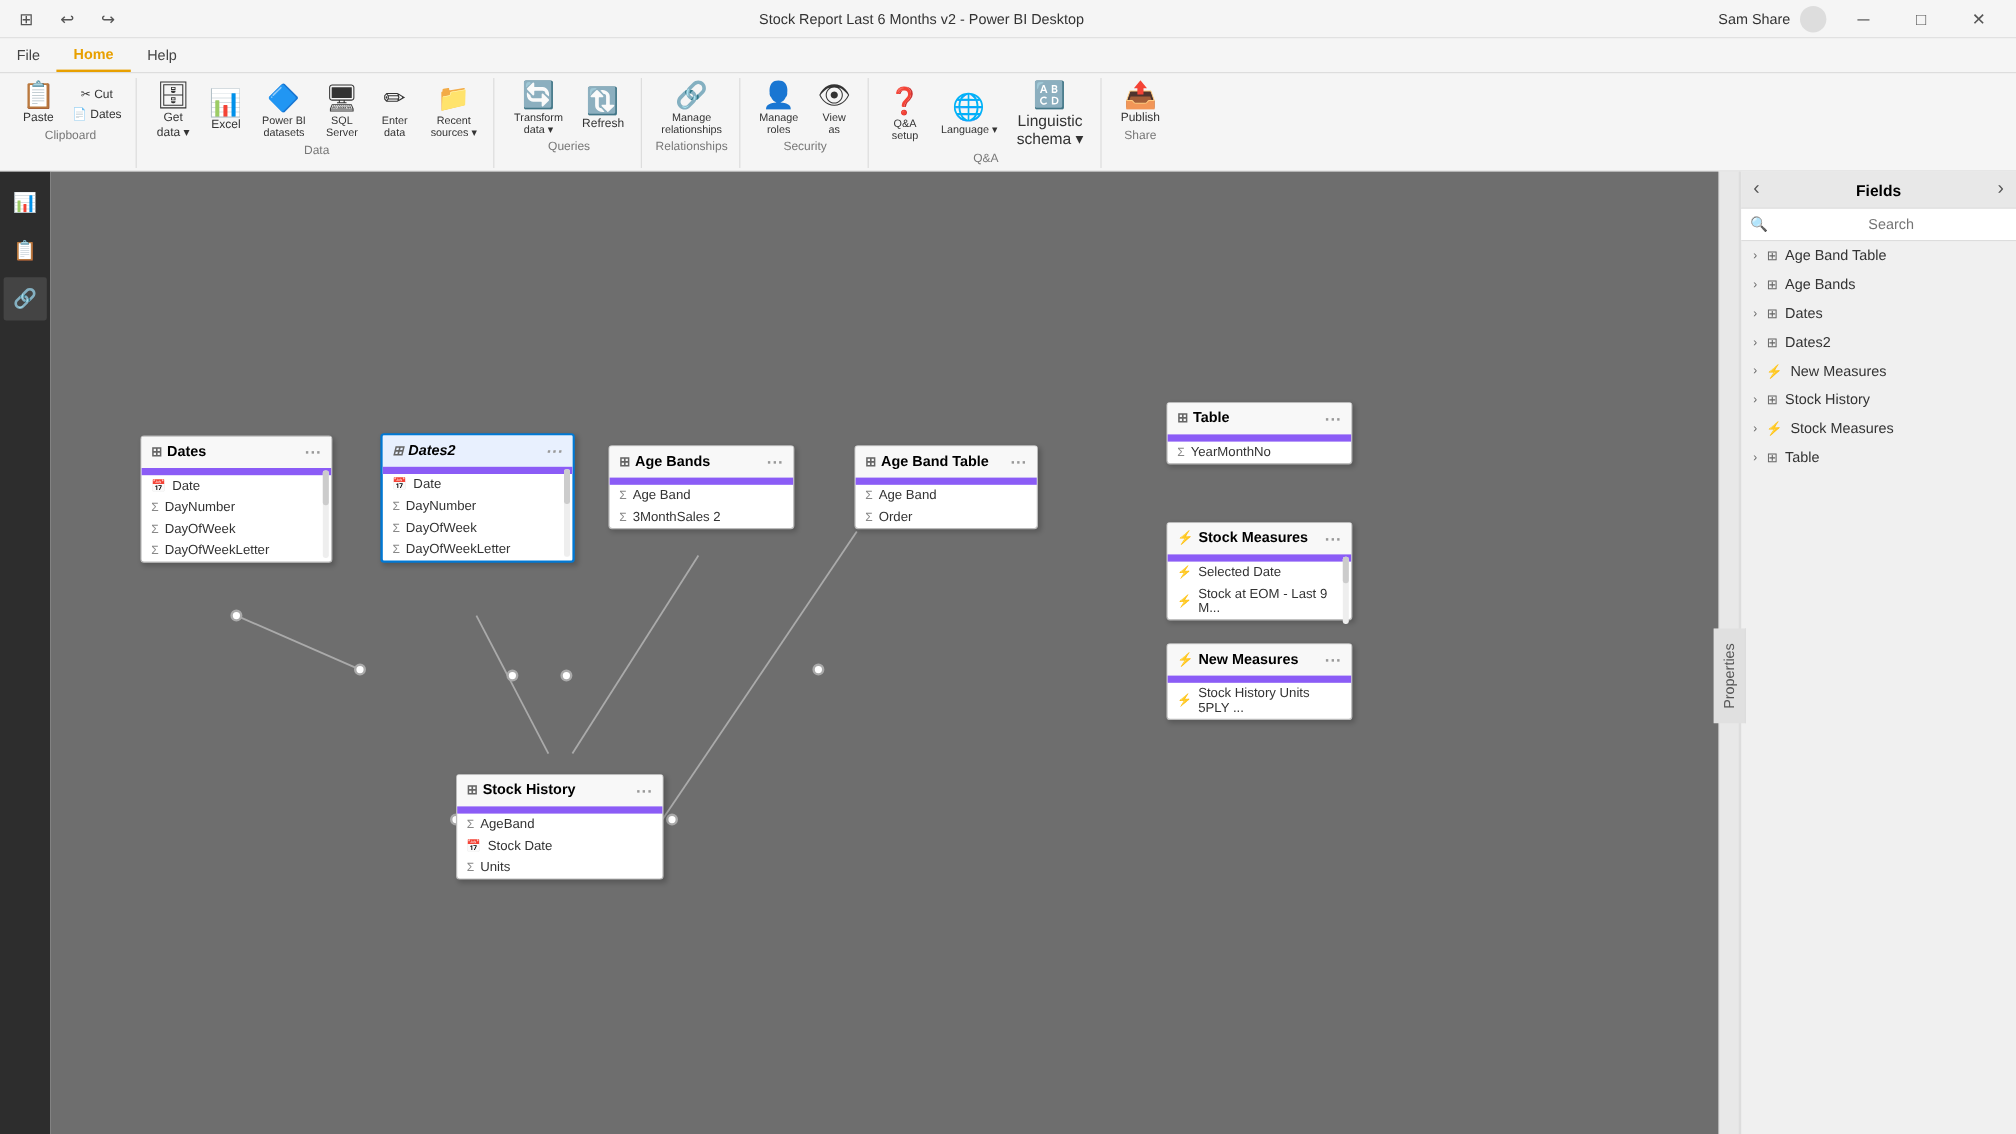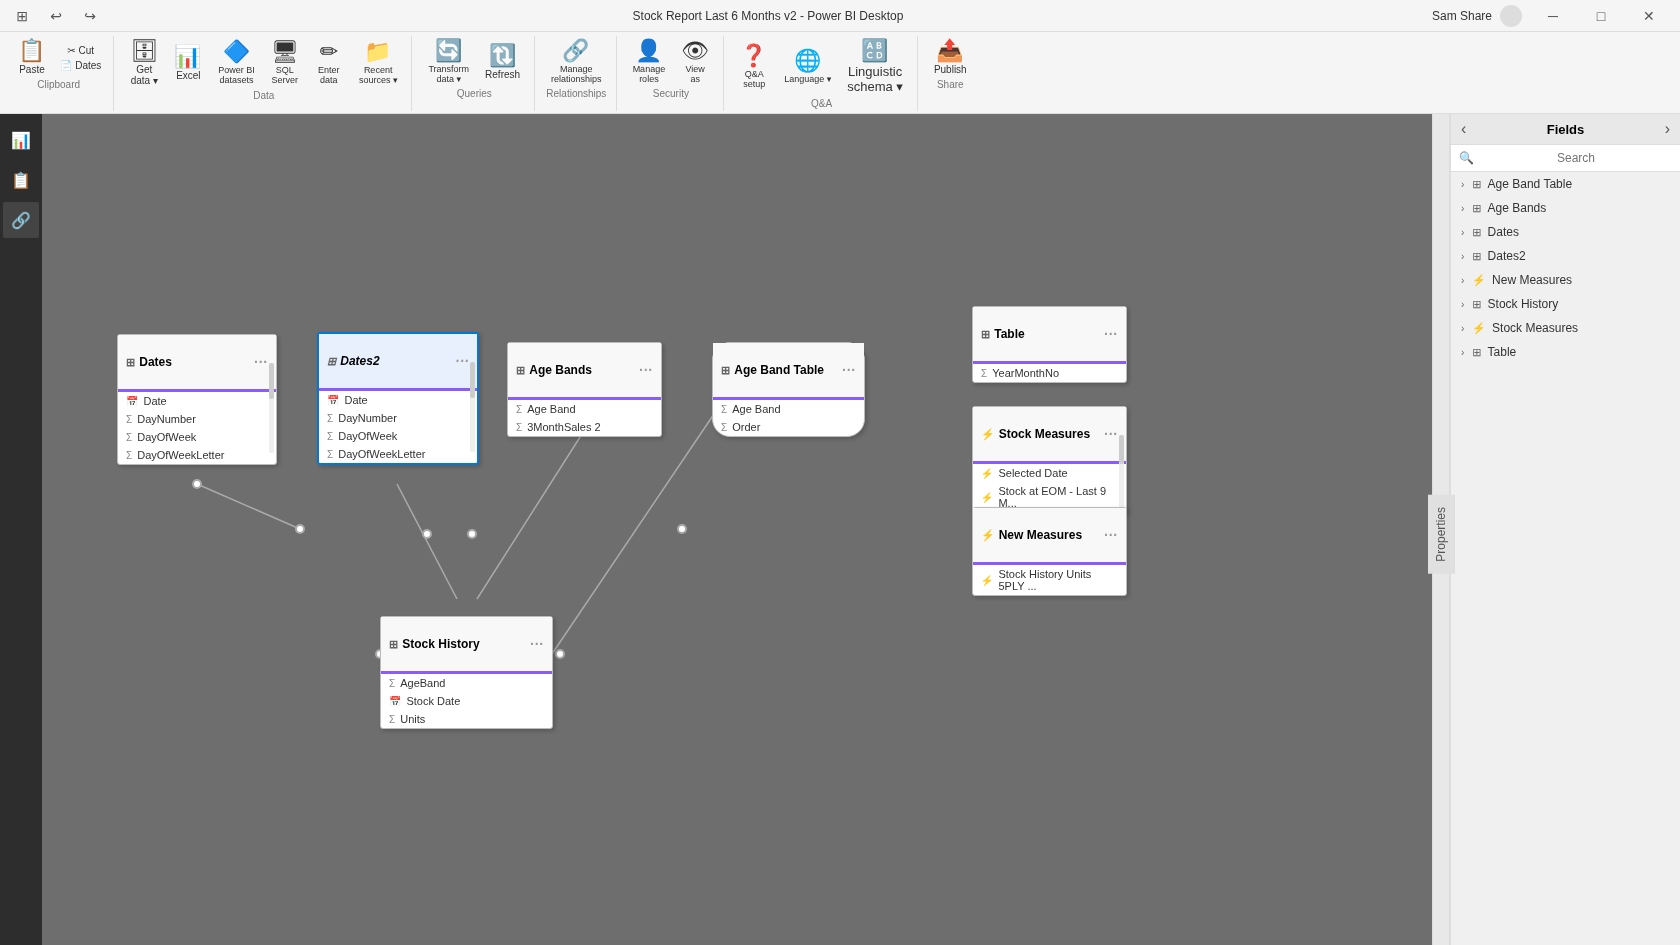--- a/index.html
+++ b/index.html
@@ -181,25 +181,25 @@
       border: 1px solid #bbb;
       border-radius: 3px;
       box-shadow: 2px 2px 4px rgba(0,0,0,0.2);
       min-width: 145px;
     }
     .db-table.selected {
       border: 2px solid #0078d4;
     }
     .db-table-header {
       display: flex;
-      align-items: center;
+      align-items: flex-start;
       justify-content: space-between;
-      padding: 19px 8px;
+      padding: 5px 8px;
       background: #f8f8f8;
-      border-bottom: 3px solid #8b5cf6;
+      border-bottom: 6px solid #8b5cf6;
       font-size: 12px;
       font-weight: 600;
     }
     .db-table-header .table-icon { font-size: 11px; color: #666; margin-right: 4px; }
     .db-table-header .menu-dots { color: #999; cursor: pointer; font-size: 14px; }
     .db-table-row {
       display: flex;
       align-items: center;
       padding: 3px 8px;
       font-size: 11px;
@@ -243,20 +243,25 @@
     <span style="width:22px;height:22px;background:#ddd;border-radius:50%;display:inline-block;vertical-align:middle;"></span>
     <div class="titlebar-controls">
       <button class="titlebar-btn">─</button>
       <button class="titlebar-btn">□</button>
       <button class="titlebar-btn close">✕</button>
     </div>
   </div>
 </div>
 
 <div class="ribbon">
+  <div class="ribbon-tabs">
+    <button class="ribbon-tab">File</button>
+    <button class="ribbon-tab active">Home</button>
+    <button class="ribbon-tab">Help</button>
+  </div>
   <div class="ribbon-content">
 
     <div class="ribbon-group">
       <div class="ribbon-buttons">
         <button class="ribbon-btn">
           <span class="icon">📋</span>
           <span>Paste</span>
         </button>
         <div style="display:flex;flex-direction:column;gap:2px;">
           <button class="ribbon-btn-sm">✂ Cut</button>
@@ -459,21 +464,21 @@
       <div class="db-table-row">
         <span class="col-icon">Σ</span>
         <span>Age Band</span>
       </div>
       <div class="db-table-row">
         <span class="col-icon">Σ</span>
         <span>3MonthSales 2</span>
       </div>
     </div>
 
-    <div class="db-table" style="left:670px;top:228px;width:153px;border-radius:18px;">
+    <div class="db-table" style="left:670px;top:228px;width:153px;">
       <div class="db-table-header">
         <span><span class="table-icon">⊞</span><span>Age Band Table</span></span>
         <span class="menu-dots">···</span>
       </div>
       <div class="db-table-row">
         <span class="col-icon">Σ</span>
         <span>Age Band</span>
       </div>
       <div class="db-table-row">
         <span class="col-icon">Σ</span>

